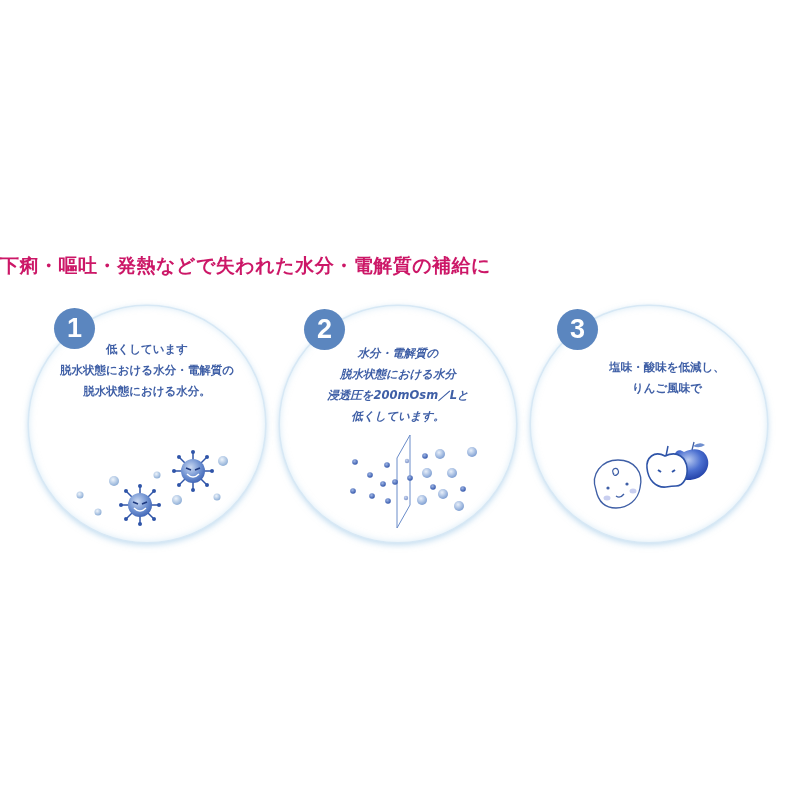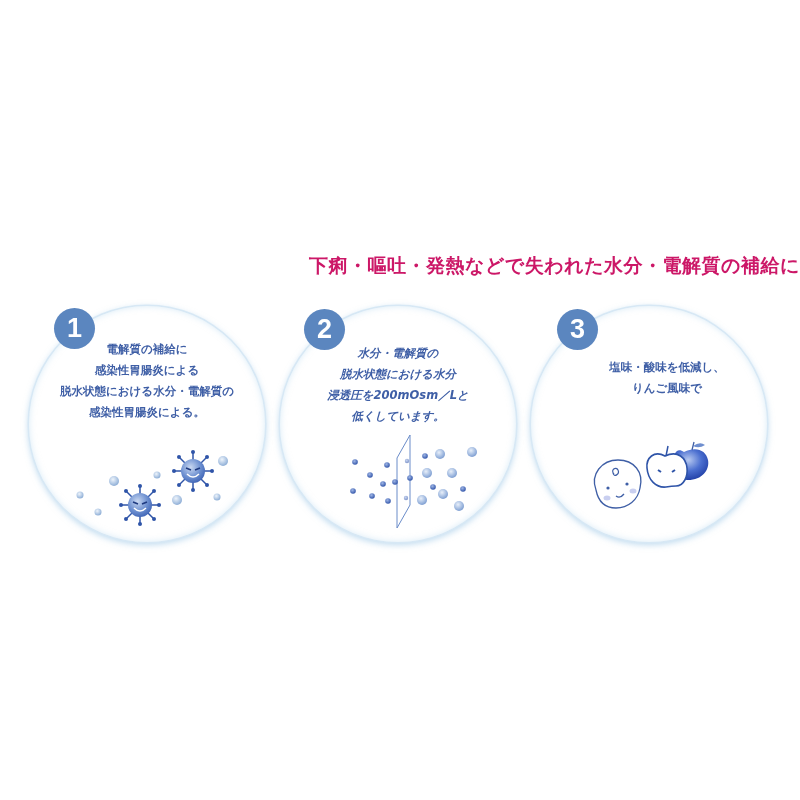--- a/index.html
+++ b/index.html
@@ -5,21 +5,21 @@
     html, body {
       margin: 0; padding: 0;
       width: 800px; height: 800px;
       background: #ffffff;
       overflow: hidden;
       font-family: "DejaVu Sans", sans-serif;
     }
     .stage { position: relative; width: 800px; height: 800px; }
     .headline {
       position: absolute; left: 0; top: 253px; width: 800px;
-      text-align: right;
+      text-align: left;
       font-size: 19px; font-weight: bold;
       color: #cc1767;
       letter-spacing: 0.5px;
       line-height: 24px;
     }
     .feature {
       position: absolute;
       width: 236px; height: 236px;
       border-radius: 50%;
       background: #ffffff;
@@ -64,24 +64,23 @@
 </head>
 <body>
 
 <div class="stage">
 
   <div class="headline">下痢・嘔吐・発熱などで失われた水分・電解質の補給に</div>
 
   <div class="feature f1"></div>
   <div class="badge b1">1</div>
   <div class="desc d1">
-    <div>電解質の補給に</div>
-    <div>感染性胃腸炎による</div>
+    <div>低くしています</div>
     <div>脱水状態における水分・電解質の</div>
-    <div>感染性胃腸炎による。</div>
+    <div>脱水状態における水分。</div>
   </div>
   <svg class="illus i1" viewBox="0 0 170 80">
     <defs>
       <radialGradient id="bubble" cx="40%" cy="35%" r="65%">
         <stop offset="0%" stop-color="#eef4fb"></stop>
         <stop offset="60%" stop-color="#b5cbe6"></stop>
         <stop offset="100%" stop-color="#8eaed6"></stop>
       </radialGradient>
       <radialGradient id="virusBody" cx="40%" cy="35%" r="70%">
         <stop offset="0%" stop-color="#c9d8f1"></stop>

